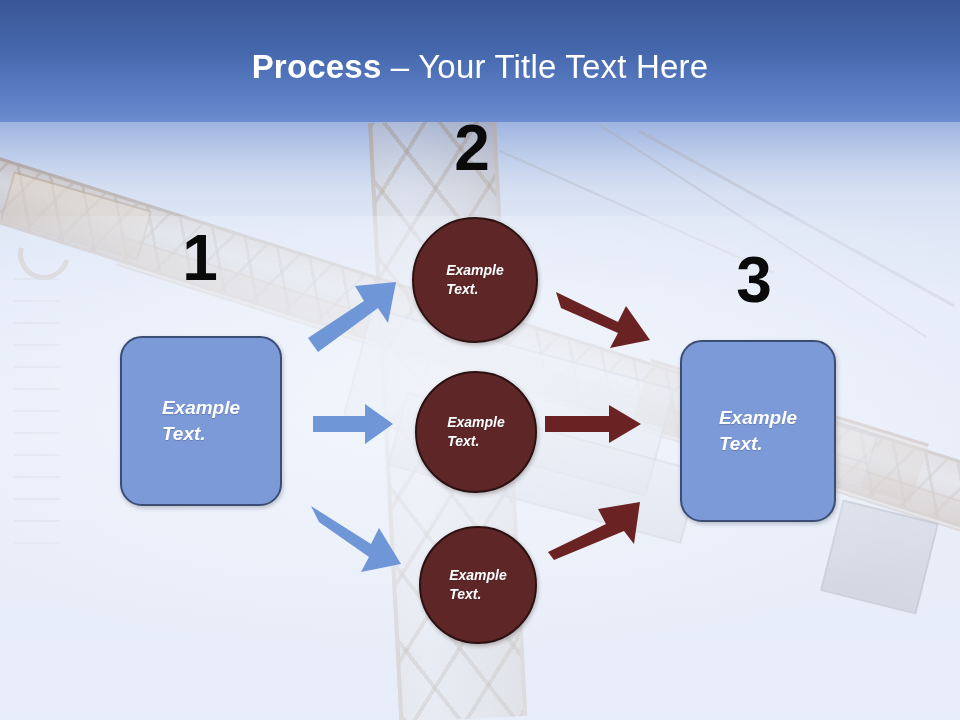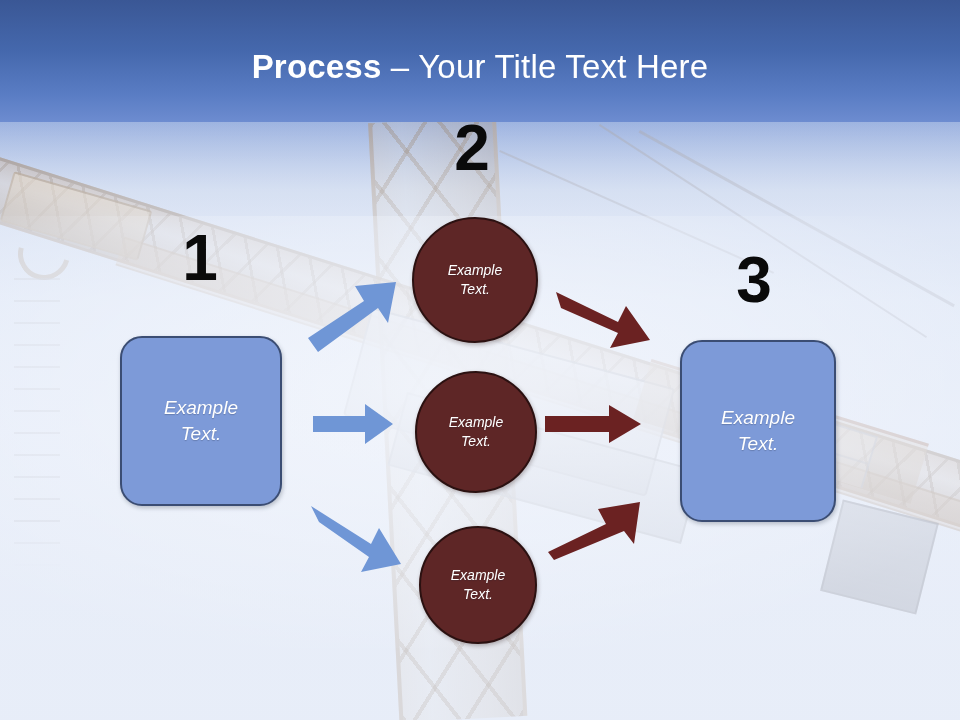--- a/index.html
+++ b/index.html
@@ -232,24 +232,23 @@
     border: 2px solid #3b4d73;
     border-radius: 22px;
     box-shadow: 1px 2px 4px rgba(40,50,70,0.28);
     display: flex;
     align-items: center;
     justify-content: center;
   }
   .rbox .label, .circ .label {
     color: #ffffff;
     font-style: italic;
-    font-weight: normal;
+    font-weight: bold;
     font-size: 19px;
     line-height: 26px;
-    text-align: center;
     white-space: pre-line;
     text-shadow: 0 1px 1px rgba(30,40,60,0.25);
   }
   .box-left  { left: 120px; top: 336px; width: 158px; height: 166px; }
   .box-right { left: 680px; top: 340px; width: 152px; height: 178px; }
 
   
   .circ {
     position: absolute;
     background: #5e2626;

